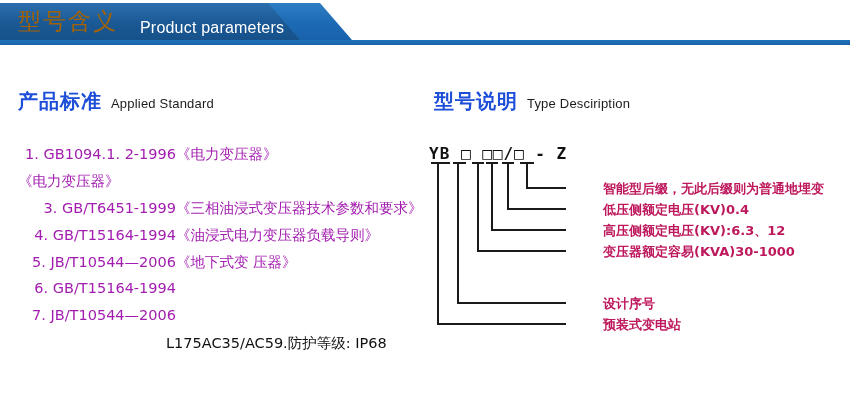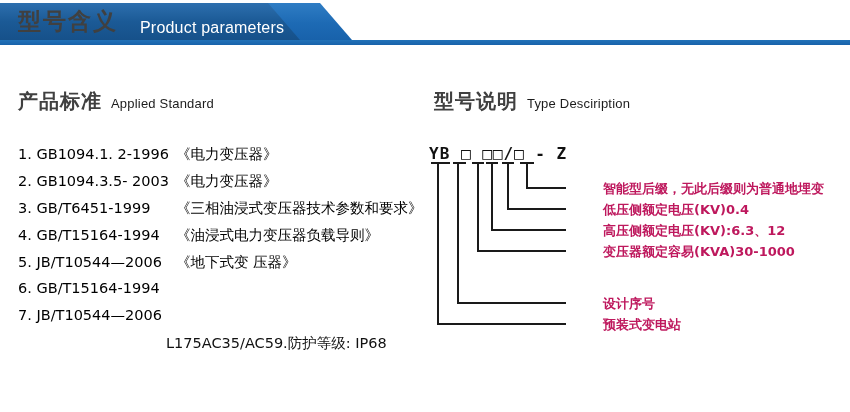--- a/index.html
+++ b/index.html
@@ -41,22 +41,22 @@
     height: 37px;
     background: linear-gradient(180deg, #2d6fae 0%, #1b5a96 50%, #16518a 100%);
     -webkit-clip-path: polygon(0 0, 268px 0, 300px 100%, 0 100%);
     clip-path: polygon(0 0, 268px 0, 300px 100%, 0 100%);
   }
   .banner-title {
     position: absolute;
     left: 18px;
     top: 5px;
     font-size: 23px;
-    font-weight: bold;
-    color: #404040;
+    font-weight: normal;
+    color: #a16207;
     letter-spacing: 2px;
     line-height: 33px;
     font-family: "DejaVu Sans", "Liberation Sans", sans-serif;
     white-space: nowrap;
   }
   .banner-sub {
     position: absolute;
     left: 140px;
     top: 19px;
     font-size: 16px;
@@ -74,21 +74,21 @@
   }
 
   
   .sec-head {
     position: absolute;
     white-space: nowrap;
   }
   .sec-head .cn {
     font-size: 20px;
     font-weight: bold;
-    color: #404040;
+    color: #1d4ed8;
     letter-spacing: 1px;
     font-family: "DejaVu Sans", "Liberation Sans", sans-serif;
   }
   .sec-head .en {
     font-size: 13px;
     color: #1c1c1c;
     margin-left: 9px;
     letter-spacing: 0.2px;
   }
   #head-standard { left: 18px; top: 88px; }
@@ -100,22 +100,23 @@
     left: 18px;
     top: 145px;
     width: 410px;
   }
   .std-row {
     display: flex;
     align-items: baseline;
     height: 27px;
     white-space: nowrap;
     font-size: 14.5px;
-    color: #000000;
-    font-family: "DejaVu Sans", "Liberation Sans", sans-serif;
+    color: #a21caf;
+    font-family: "DejaVu Sans", "Liberation Sans", sans-serif;
+    text-align: right;
   }
   .std-code {
     display: inline-block;
     min-width: 158px;
   }
   .std-name {
     display: inline-block;
   }
   .std-cont {
     height: 30px;
@@ -175,21 +176,20 @@
 <div class="sec-head" id="head-standard">
   <span class="cn">产品标准</span><span class="en">Applied Standard</span>
 </div>
 
 <div class="std-list">
   <div class="std-row">
     <span class="std-code">1. GB1094.1. 2-1996</span>
     <span class="std-name">《电力变压器》</span>
   </div>
   <div class="std-row">
-    <span class="std-code">2. GB1094.3.5- 2003</span>
     <span class="std-name">《电力变压器》</span>
   </div>
   <div class="std-row">
     <span class="std-code">3. GB/T6451-1999</span>
     <span class="std-name">《三相油浸式变压器技术参数和要求》</span>
   </div>
   <div class="std-row">
     <span class="std-code">4. GB/T15164-1994</span>
     <span class="std-name">《油浸式电力变压器负载导则》</span>
   </div>

